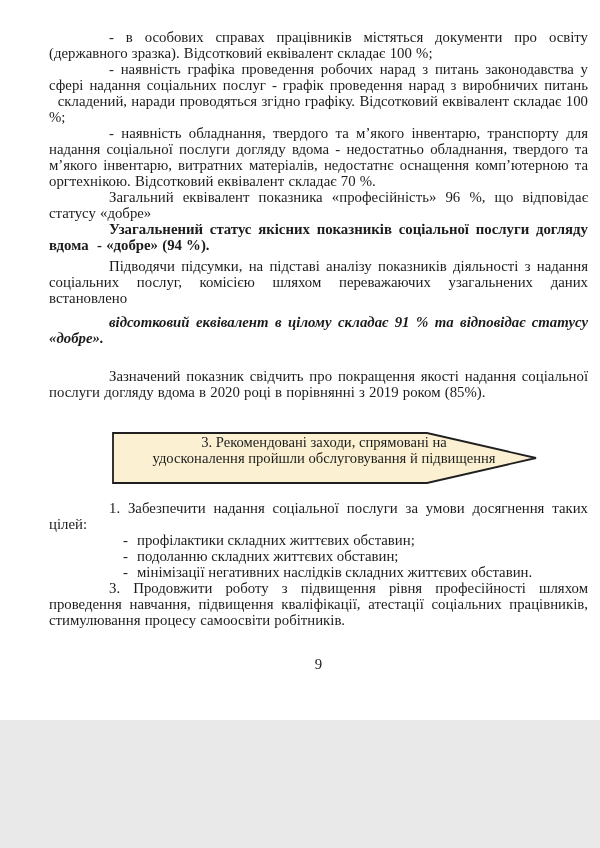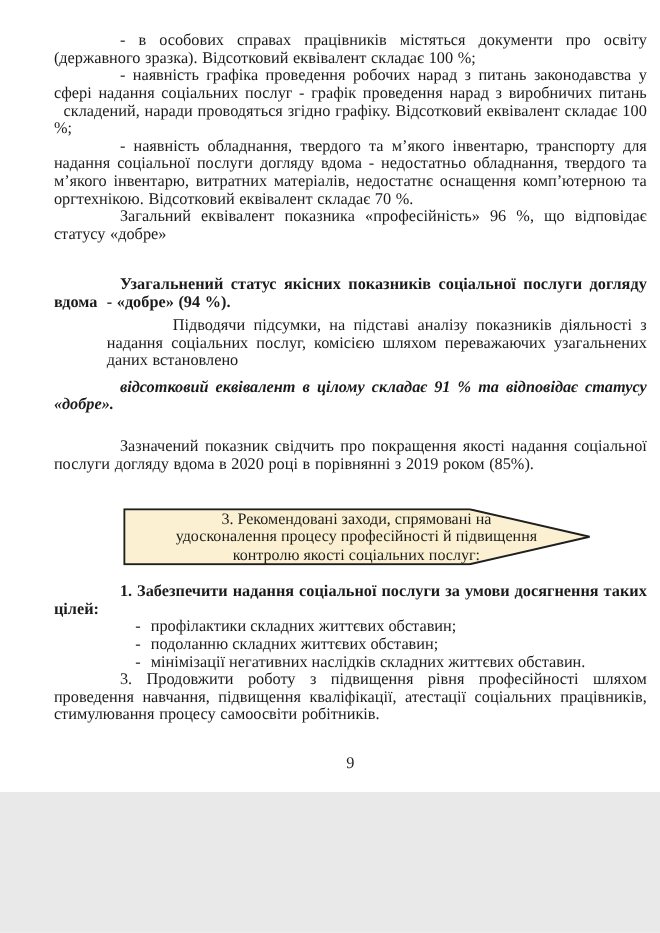--- a/index.html
+++ b/index.html
@@ -22,25 +22,25 @@
     line-height:16px;
   }
   .para{
     margin:0;
     text-align:justify;
     text-indent:60px;
     word-spacing:0.5px;
   }
   .para.bold{font-weight:bold;}
   .para.bold-italic{font-weight:bold;font-style:italic;}
-  .m-summary{margin-top:30px;}
-  .m-conclusion{margin-top:5px;margin-left:48px;}
+  .m-summary{}
+  .m-conclusion{margin-top:5px;}
   .m-overall{margin-top:8px;}
   .m-improvement{margin-top:22px;font-family:Liberation Serif, serif;}
-  .m-item1{margin-top:16px;font-weight:bold;}
+  .m-item1{margin-top:16px;}
 
   .banner{
     position:relative;
     margin-top:32px;
     margin-left:63px;
     width:426px;
     height:52px;
   }
   .banner svg{position:absolute;left:0;top:0;}
   .banner-text{
@@ -91,22 +91,21 @@
     <p class="para bold-italic m-overall">відсотковий еквівалент в цілому складає 91 % та відповідає статусу «добре».</p>
 
     <p class="para m-improvement">Зазначений показник свідчить про покращення якості надання соціальної послуги догляду вдома в 2020 році в порівнянні з 2019 роком (85%).</p>
 
     <div class="banner">
       <svg width="426" height="52" viewBox="0 0 426 52">
         <polygon points="1,1 315,1 424,26 315,51 1,51" stroke="#1f1f1f" stroke-width="1.8" stroke-linejoin="miter" fill="#fbf1d2"></polygon>
       </svg>
       <div class="banner-text">
         <div>3. Рекомендовані заходи, спрямовані на</div>
-        <div>удосконалення процесу професійності й підвищення</div>
-        <div>контролю якості соціальних послуг:</div>
+        <div>удосконалення пройшли обслуговування й підвищення</div>
       </div>
     </div>
 
     <p class="para m-item1">1. Забезпечити надання соціальної послуги за умови досягнення таких цілей:</p>
 
     <div class="goals">
       <div class="goal-row">
         <span class="goal-dash">-</span>
         <span class="goal-text">профілактики складних життєвих обставин;</span>
       </div>

